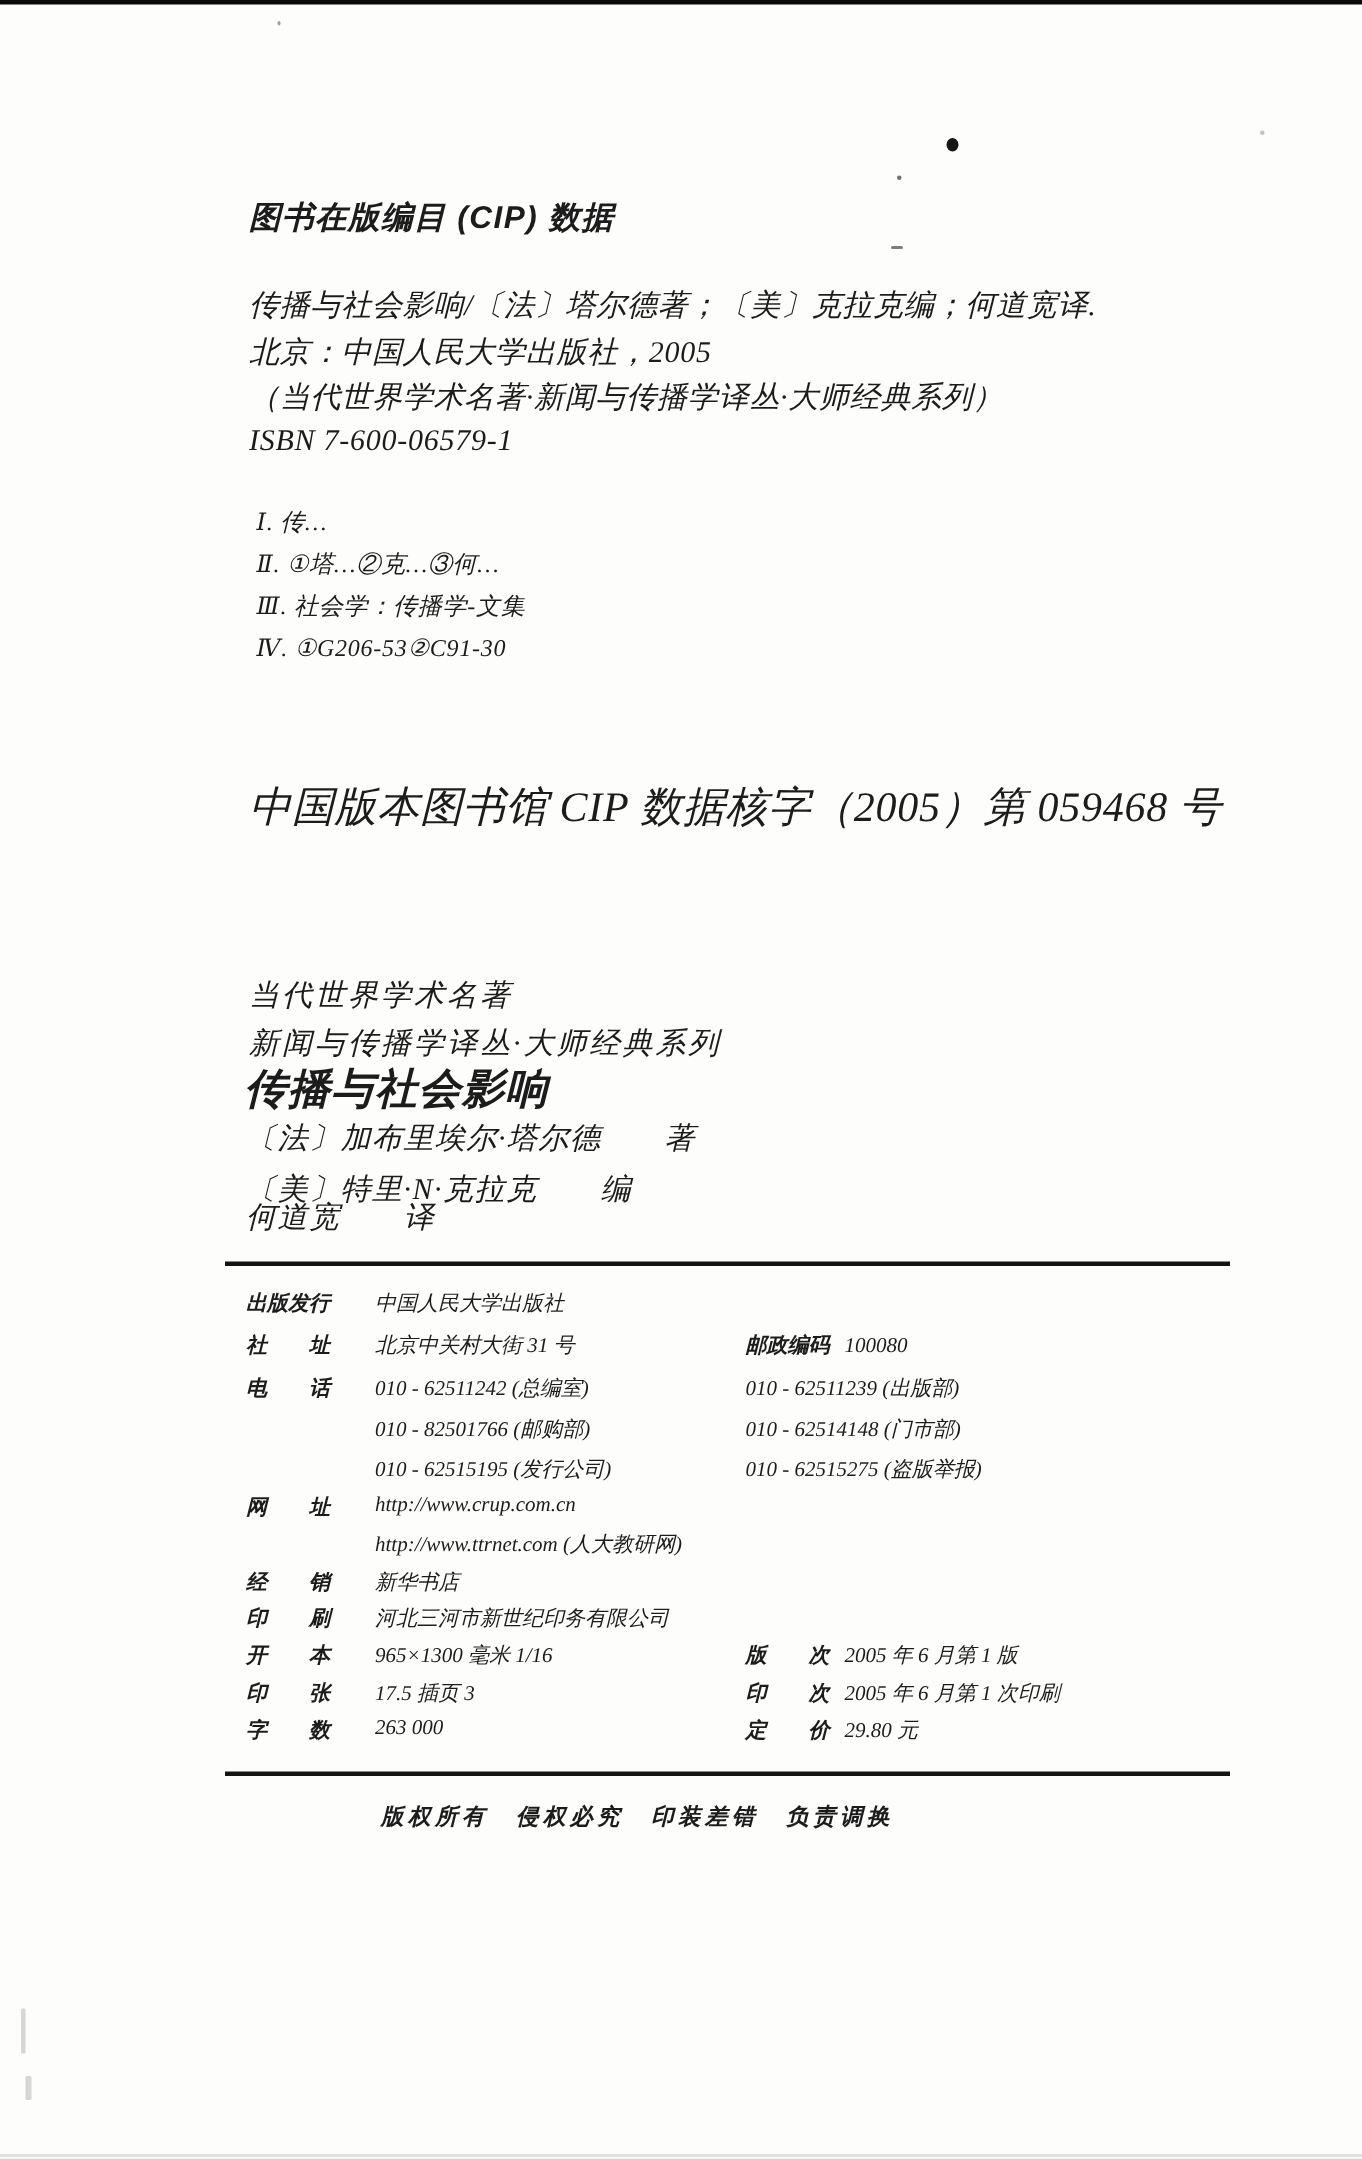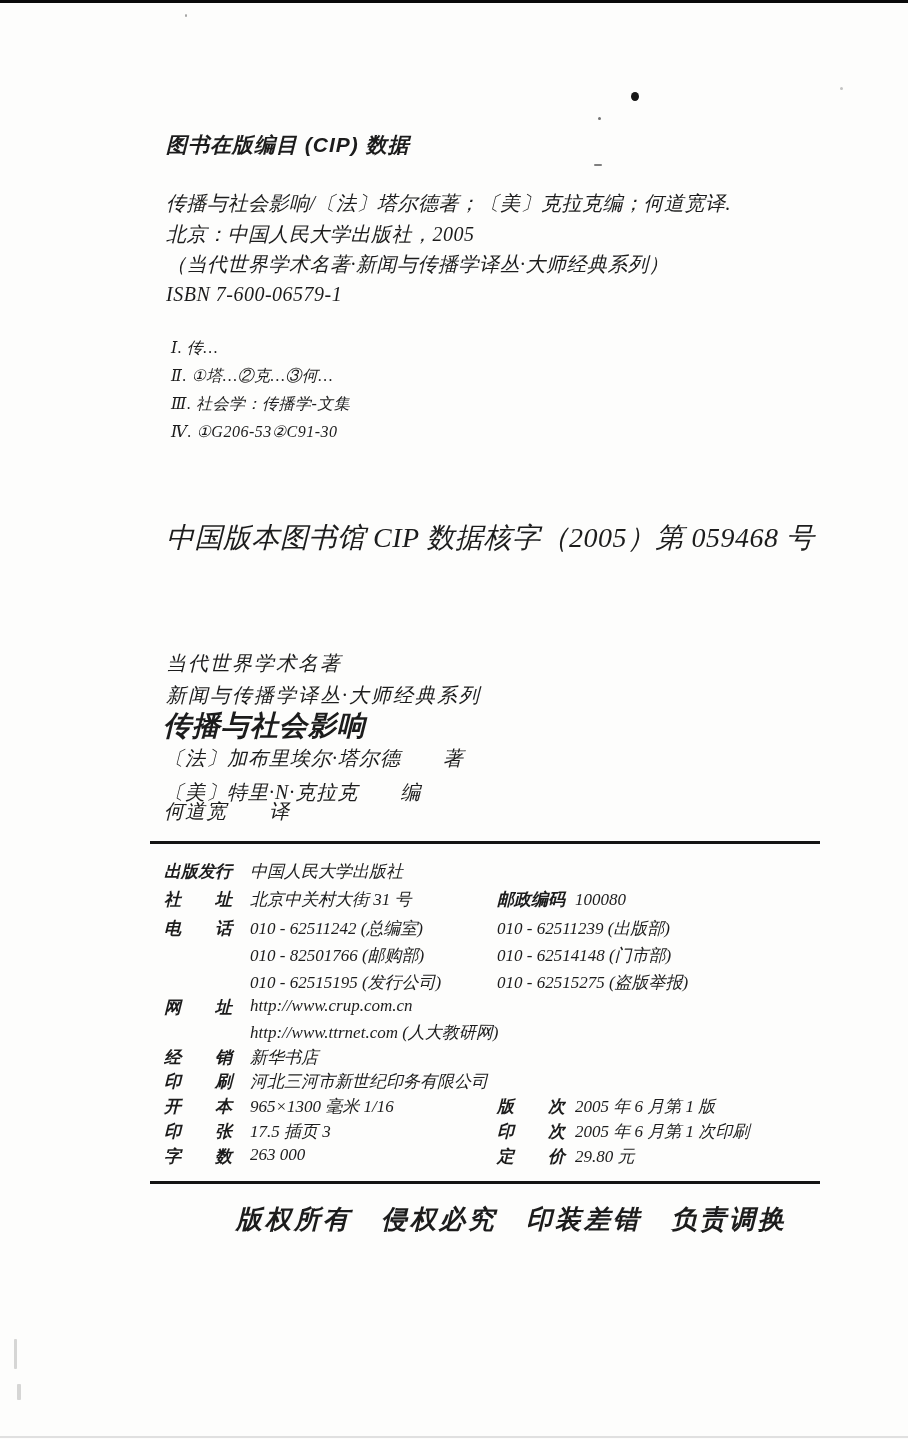--- a/index.html
+++ b/index.html
@@ -41,42 +41,42 @@
   #author-0{top:745px;}
   #author-1{top:779px;}
   #author-2{top:798px;}
 
   
   .rule{left:150px;width:670px;height:3px;background:#141414;}
   #rule-top{top:841px;}
   #rule-bottom{top:1181px;}
 
   
-  .pub-row{left:0;width:908px;height:24px;font-size:17px;white-space:nowrap;}
+  .pub-row{left:0;width:908px;height:24px;font-size:14px;white-space:nowrap;}
   .pub-row .lbl{position:absolute;left:164px;width:86px;font-weight:bold;
     font-family:"Liberation Sans","DejaVu Sans",sans-serif;}
   .pub-row .val{position:absolute;left:250px;}
   .pub-row .right{position:absolute;left:497px;}
   .pub-row .lbl2{font-weight:bold;font-family:"Liberation Sans","DejaVu Sans",sans-serif;}
   .pub-row .lbl2:not(:empty){margin-right:10px;}
   #pub-row-0{top:860px;}
   #pub-row-1{top:888px;}
   #pub-row-2{top:917px;}
   #pub-row-3{top:944px;}
   #pub-row-4{top:971px;padding-left:28px;}
   #pub-row-5{top:996px;}
   #pub-row-6{top:1021px;}
   #pub-row-7{top:1046px;}
   #pub-row-8{top:1070px;}
   #pub-row-9{top:1095px;}
   #pub-row-10{top:1120px;}
   #pub-row-11{top:1145px;}
 
   
-  #footer-slogan{left:236px;top:1202px;font-size:26px;font-weight:bold;font-style:italic;
+  #footer-slogan{left:254px;top:1202px;font-size:15px;font-weight:bold;font-style:italic;
     letter-spacing:3px;white-space:nowrap;}
 
   
   .speck{background:#171717;border-radius:50%;}
   #speck-1{left:631px;top:92px;width:8px;height:9px;}
   #speck-2{left:598px;top:117px;width:3px;height:3px;opacity:.6;}
   #speck-3{left:594px;top:164px;width:8px;height:2px;border-radius:1px;opacity:.55;}
   #speck-4{left:185px;top:14px;width:2px;height:3px;opacity:.4;}
   #speck-5{left:840px;top:87px;width:3px;height:3px;opacity:.25;}
   .streak{background:#9a9a9a;opacity:.4;border-radius:1px;}

